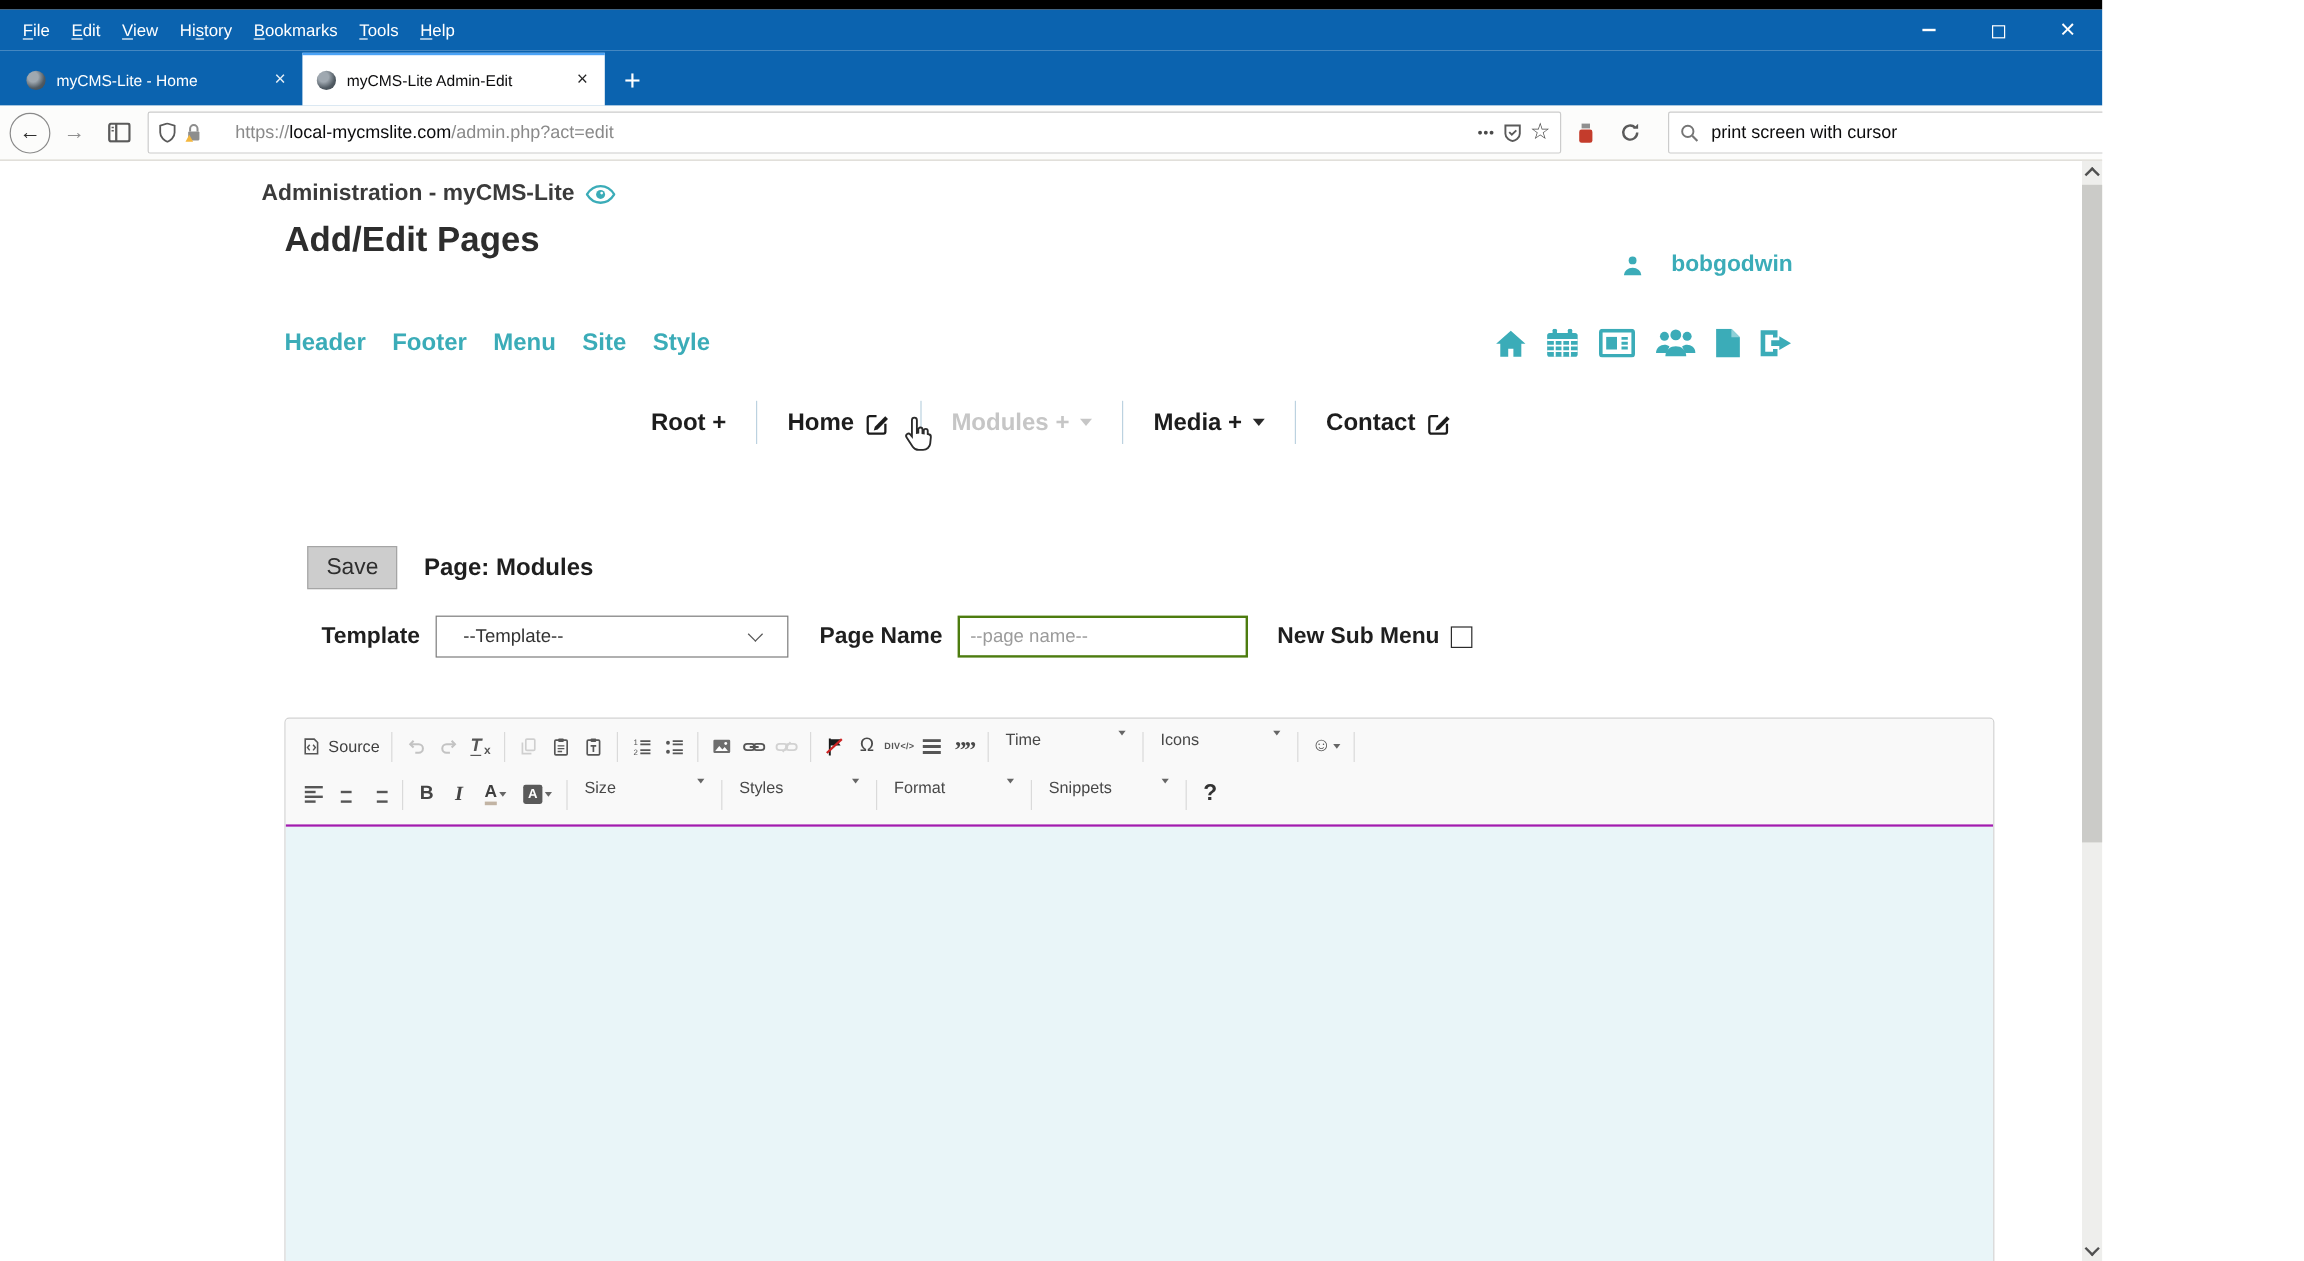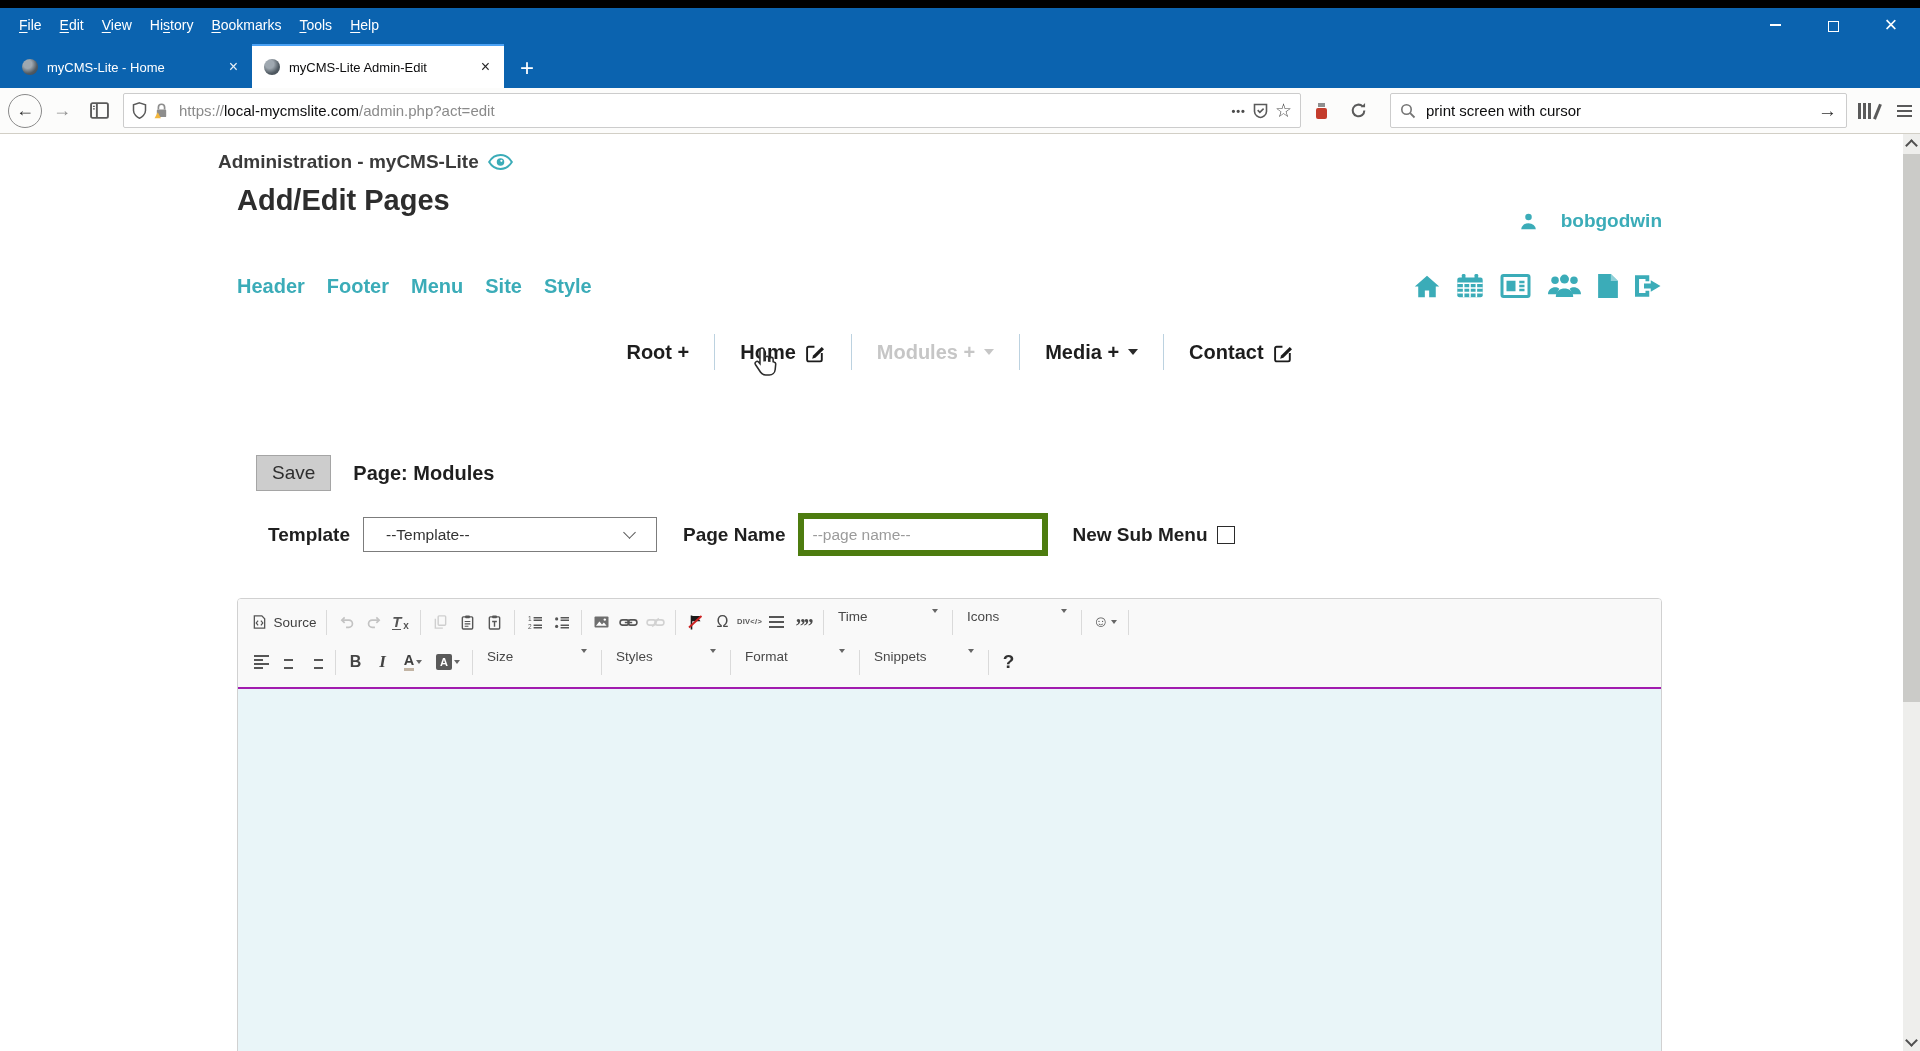--- a/index.html
+++ b/index.html
@@ -1,16 +1,16 @@
 <!DOCTYPE html>
 <html><head>
 <meta charset="utf-8">
 <style>
   html,body{margin:0;padding:0}
-  .screen{position:relative;width:1920px;height:1051px;background:#fff;overflow:hidden;
+  .screen{position:relative;width:1752px;height:1051px;background:#fff;overflow:hidden;
           font-family:"Liberation Sans",sans-serif;-webkit-font-smoothing:antialiased}
   
   .top-black{height:8px;background:#000}
   .menubar{height:34px;background:#0b63af;display:flex;align-items:center;color:#fff;position:relative;padding-left:10px}
   .menu-item{font-size:14px;padding:4px 9px;cursor:default;white-space:nowrap}
   .menu-item u{text-underline-offset:2px}
   .win-controls{position:absolute;right:0;top:0;height:34px;display:flex}
   .wbtn{width:58px;height:34px;display:flex;align-items:center;justify-content:center}
   .g-min{width:11px;height:2px;background:#fff}
   .g-restore{width:9px;height:9px;border:1.5px solid #fff;position:relative;background:#0b63af;margin-top:3px}
@@ -27,21 +27,21 @@
   .tab-close{font-size:16px;opacity:.9;padding:0 2px}
   .newtab{color:#fff;font-size:24px;font-weight:300;margin:0 0 8px 16px;line-height:1}
   
   .navbar{height:45px;background:#fcfcfb;border-bottom:1px solid #d2cfc6;display:flex;align-items:center;padding:0 8px;gap:3px}
   .nav-btn{width:34px;height:34px;display:flex;align-items:center;justify-content:center;flex:0 0 auto}
   .back-circle{width:32px;height:32px;border:1.5px solid #8a8a8a;border-radius:50%;font-size:18px;color:#2f2f2f;
                display:flex;align-items:center;justify-content:center}
   .fwd-arrow{font-size:18px;color:#8f8f8f}
   .urlbar{display:flex;align-items:center;height:33px;width:1160px;border:1px solid #ccc;border-radius:2px;
           background:#fff;padding:0 8px;gap:7px;margin-left:4px;flex:0 0 auto}
-  .url-text{font-size:15px;color:#8a8a8a;flex:1;white-space:nowrap;overflow:hidden;margin-left:3px}
+  .url-text{font-size:15px;color:#8a8a8a;flex:1;white-space:nowrap;overflow:hidden;margin-left:20px}
   .url-host{color:#0c0c0d}
   .ellipsis{font-size:11px;letter-spacing:1px;color:#4a4a4a;font-weight:700}
   .star{font-size:19px;color:#474747;line-height:1}
   .ext-red{width:11px;height:16px;display:flex;flex-direction:column;align-items:center}
   .ext-red .cap{width:7px;height:4px;background:#8f8f8f}
   .ext-red .body{width:11px;height:11px;background:#c43c2c;border-radius:2px;margin-top:1px}
   .searchbar{display:flex;align-items:center;height:33px;width:437px;border:1px solid #ccc;border-radius:2px;
              background:#fff;padding:0 9px;gap:8px;margin-left:12px;flex:0 0 auto}
   .search-input{flex:1;border:none;outline:none;background:transparent;font-size:15px;color:#0c0c0d;
                 font-family:"Liberation Sans",sans-serif}
@@ -71,21 +71,21 @@
   .save-row{position:absolute;left:256px;top:321px;display:flex;align-items:center;gap:22px}
   .save-btn{background:#cdcdcd;border:1px solid #a5a5a5;color:#2e2e2e;font-size:19px;padding:6px 15px;
             font-family:"Liberation Sans",sans-serif}
   .page-label{font-size:20px;font-weight:700;color:#1f1f1f}
   .form-row{position:absolute;left:268px;top:379px;display:flex;align-items:center}
   .form-label{font-size:19px;font-weight:700;color:#1f1f1f}
   .select{width:248px;height:33px;border:1px solid #7c7c7c;background:#fff;display:flex;align-items:center;
           justify-content:space-between;padding:0 22px;font-size:15.5px;color:#333;margin-left:13px}
   .sel-caret{width:8px;height:8px;border-right:1.5px solid #555;border-bottom:1.5px solid #555;
              transform:rotate(45deg);margin-top:-4px}
-  .pn-input{width:222px;height:31px;border:6px solid #4d7c0f;padding:0 8px;font-size:15.5px;color:#333;
+  .pn-input{width:222px;height:31px;border:2px solid #4d7c0f;padding:0 8px;font-size:15.5px;color:#333;
             font-family:"Liberation Sans",sans-serif;margin-left:13px}
   .pn-input::placeholder{color:#9b9b9b}
   .checkbox{width:16px;height:16px;border:1.5px solid #2b2b2b;background:#fff;margin-left:9px}
   .sp26{width:26px}.sp24{width:24px}
   
   .editor{position:absolute;left:237px;top:464px;width:1423px;height:455px;border:1px solid #d1d1d1;
           border-radius:4px;background:#fff;display:flex;flex-direction:column;overflow:hidden}
   .ck-toolbar{background:#f9f9f9;border-bottom:2px solid #a21caf;padding:3px 10px 5px}
   .ck-row{display:flex;align-items:center;height:40px}
   .tbtn{min-width:27px;height:27px;display:flex;align-items:center;justify-content:center;border-radius:2px;

